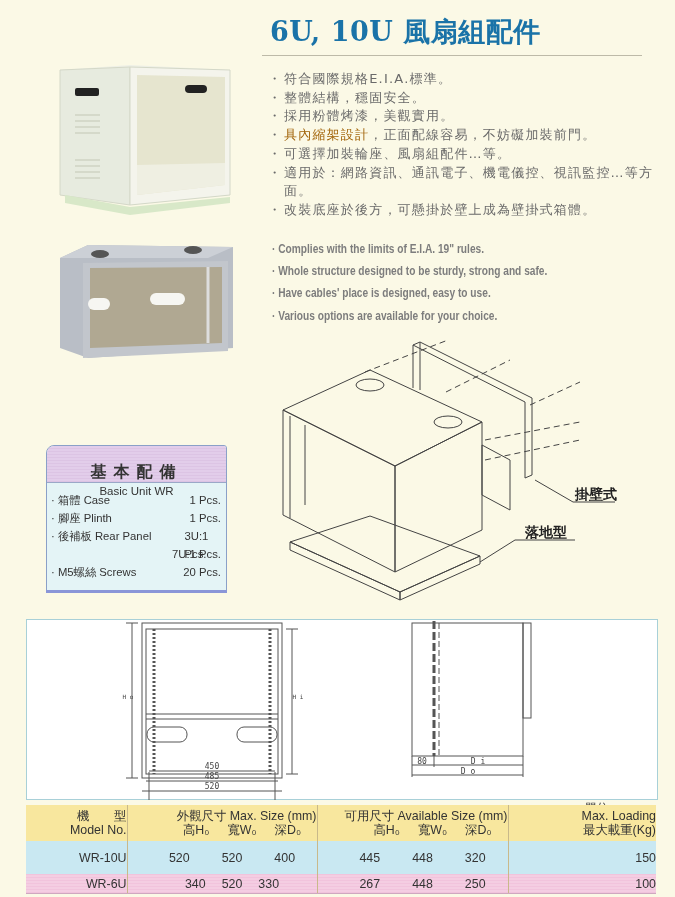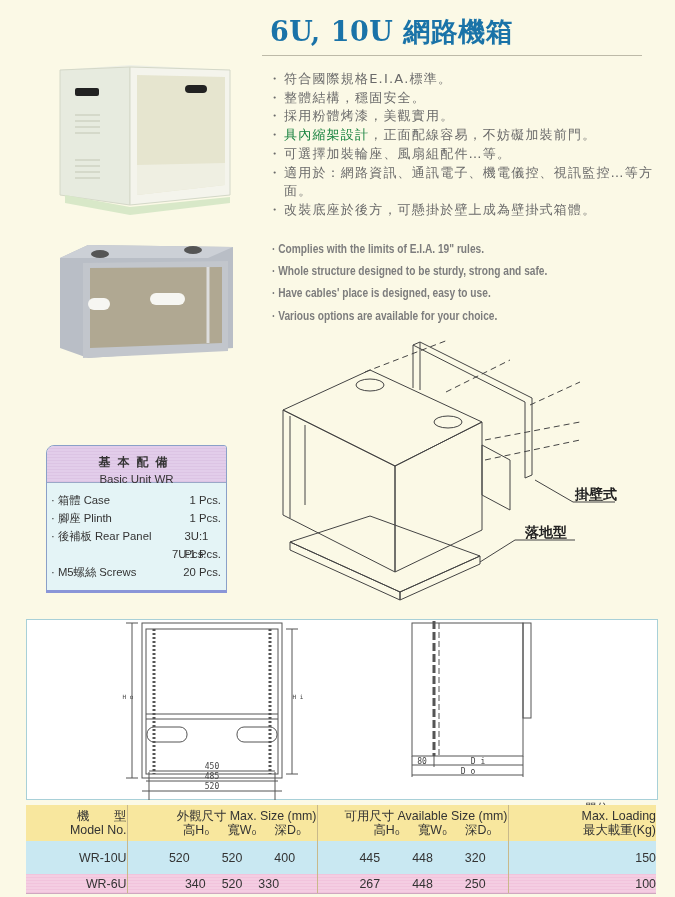--- a/index.html
+++ b/index.html
@@ -13,37 +13,37 @@
   .title {
     left: 270px; top: 14px;
     font-family: "DejaVu Serif", serif;
     font-weight: bold; font-size: 27px; color: #1a73a8; letter-spacing: 0.5px;
   }
   .title-rule { left: 262px; top: 55px; width: 380px; height: 1px; background: #bdbaa8; }
 
   .zh-list { left: 268px; top: 70px; width: 400px; margin: 0; padding: 0; list-style: none; }
   .zh-list li { font-size: 13px; line-height: 18.7px; color: #6a6a6a; letter-spacing: 1.2px; display: flex; }
   .zh-list li .dot { width: 16px; flex: none; }
-  .zh-list li .hl { color: #15803d; }
+  .zh-list li .hl { color: #a16207; }
   .zh-list li.wrap { line-height: 18.7px; }
 
   .en-list { left: 272px; top: 238px; width: 330px; margin: 0; padding: 0; list-style: none; }
   .en-list li { font-family: "Liberation Sans", sans-serif; font-weight: bold; font-size: 12.4px;
     line-height: 22.2px; color: #7d7d7d; transform: scaleX(0.82); transform-origin: left; white-space: nowrap; }
 
   
   .photo1 { left: 55px; top: 55px; width: 180px; height: 170px; }
   .photo2 { left: 58px; top: 243px; width: 175px; height: 122px; }
 
   
   .unit-box { left: 46px; top: 445px; width: 179px; height: 145px;
     border: 1px solid #8aa0c8; border-radius: 8px 3px 0 0; background: #e4f4f6; overflow: hidden; }
   .unit-head { height: 36px; background: repeating-linear-gradient(0deg,#dcc4e4 0 1px,#e2cdea 1px 3px);
     border-bottom: 1px solid #9aa8c8; text-align: center; }
-  .unit-head .zh { font-size: 12px; font-weight: bold; color: #333; letter-spacing: 7px; padding-top: 8px; }
+  .unit-head .zh { font-size: 16px; font-weight: bold; color: #333; letter-spacing: 7px; padding-top: 16px; }
   .unit-head .en { font-family: "Liberation Sans", sans-serif; font-size: 11.5px; color: #333; margin-top: 2px; }
   .unit-rows { padding: 8px 0 0 0; }
   .unit-row { display: flex; justify-content: space-between; font-family: "Liberation Sans", sans-serif;
     font-size: 11.3px; color: #333; height: 18px; line-height: 18px; padding: 0 5px 0 4px; gap: 33px; }
   .unit-row .nm { white-space: nowrap; }
   .unit-box-bottom { left: 46px; top: 590px; width: 181px; height: 3px; background: #8a96d8; }
 
   
   .draw-panel { left: 26px; top: 619px; width: 630px; height: 179px;
     border: 1px solid #a8d0d8; background: #fff; }
@@ -55,21 +55,21 @@
   .spec td { border-right: 1px solid #c9b98a; padding: 0; text-align: right; }
   .spec td:last-child { border-right: none; }
   .spec tr.head td { background: #f8e79e; height: 36px; line-height: 14px; vertical-align: middle; }
   .spec tr.r1 td { background: #c9e8f2; height: 33px; }
   .spec tr.r2 td { background: repeating-linear-gradient(0deg,#f1c3dc 0 1px,#f4cde2 1px 3px); height: 19px; border-bottom: 1px solid #cfa8c0; }
   .hdr-h { display:flex; justify-content:center; gap: 18px; }
 </style>
 </head>
 <body>
 
-<div class="abs title">6U, 10U 網路機箱</div>
+<div class="abs title">6U, 10U 風扇組配件</div>
 <div class="abs title-rule"></div>
 
 <svg class="abs photo1" viewBox="0 0 180 170">
   <polygon points="5,15 75,10 175,15 175,140 75,150 5,140" fill="#eef0e6"></polygon>
   <polygon points="5,15 75,12 75,150 5,140" fill="#e7ebdf" stroke="#d4d8c8" stroke-width="1"></polygon>
   <polygon points="75,12 175,15 175,140 75,150" fill="#f4f4ec" stroke="#d4d8c8"></polygon>
   <polygon points="82,20 170,22 170,130 82,140" fill="#e6e5cf"></polygon>
   <polygon points="82,110 170,108 170,130 82,140" fill="#efefe2"></polygon>
   <rect x="20" y="33" width="24" height="8" rx="2" fill="#222"></rect>
   <rect x="130" y="30" width="22" height="8" rx="4" fill="#222"></rect>

